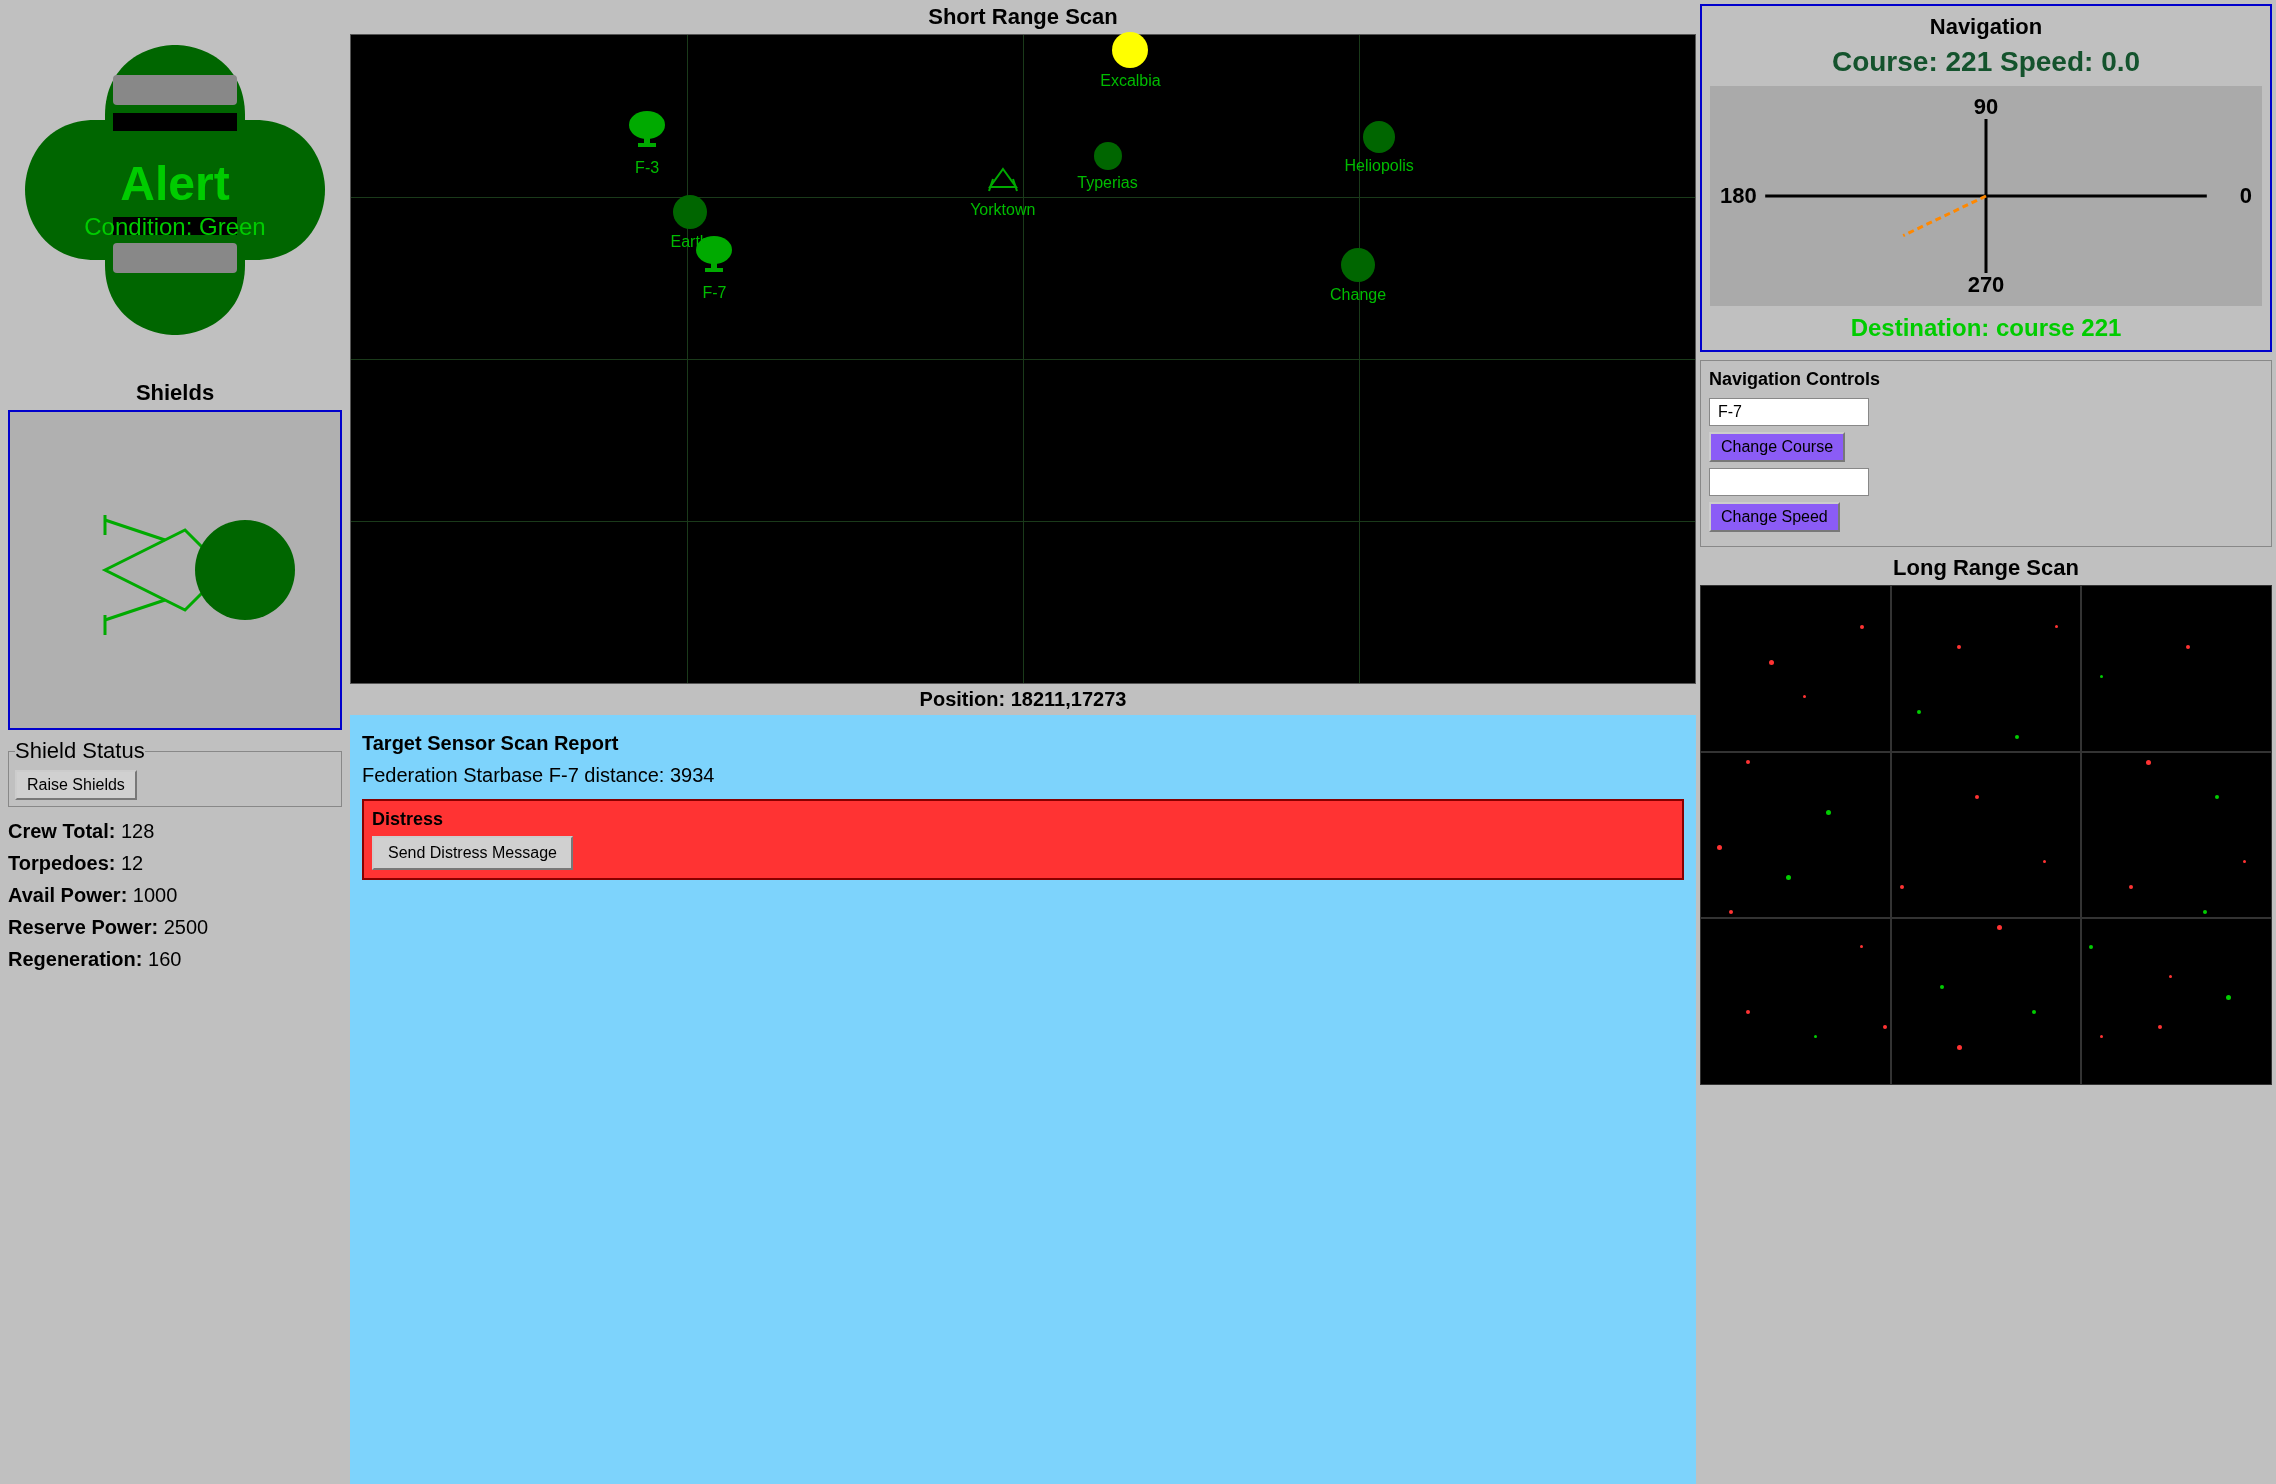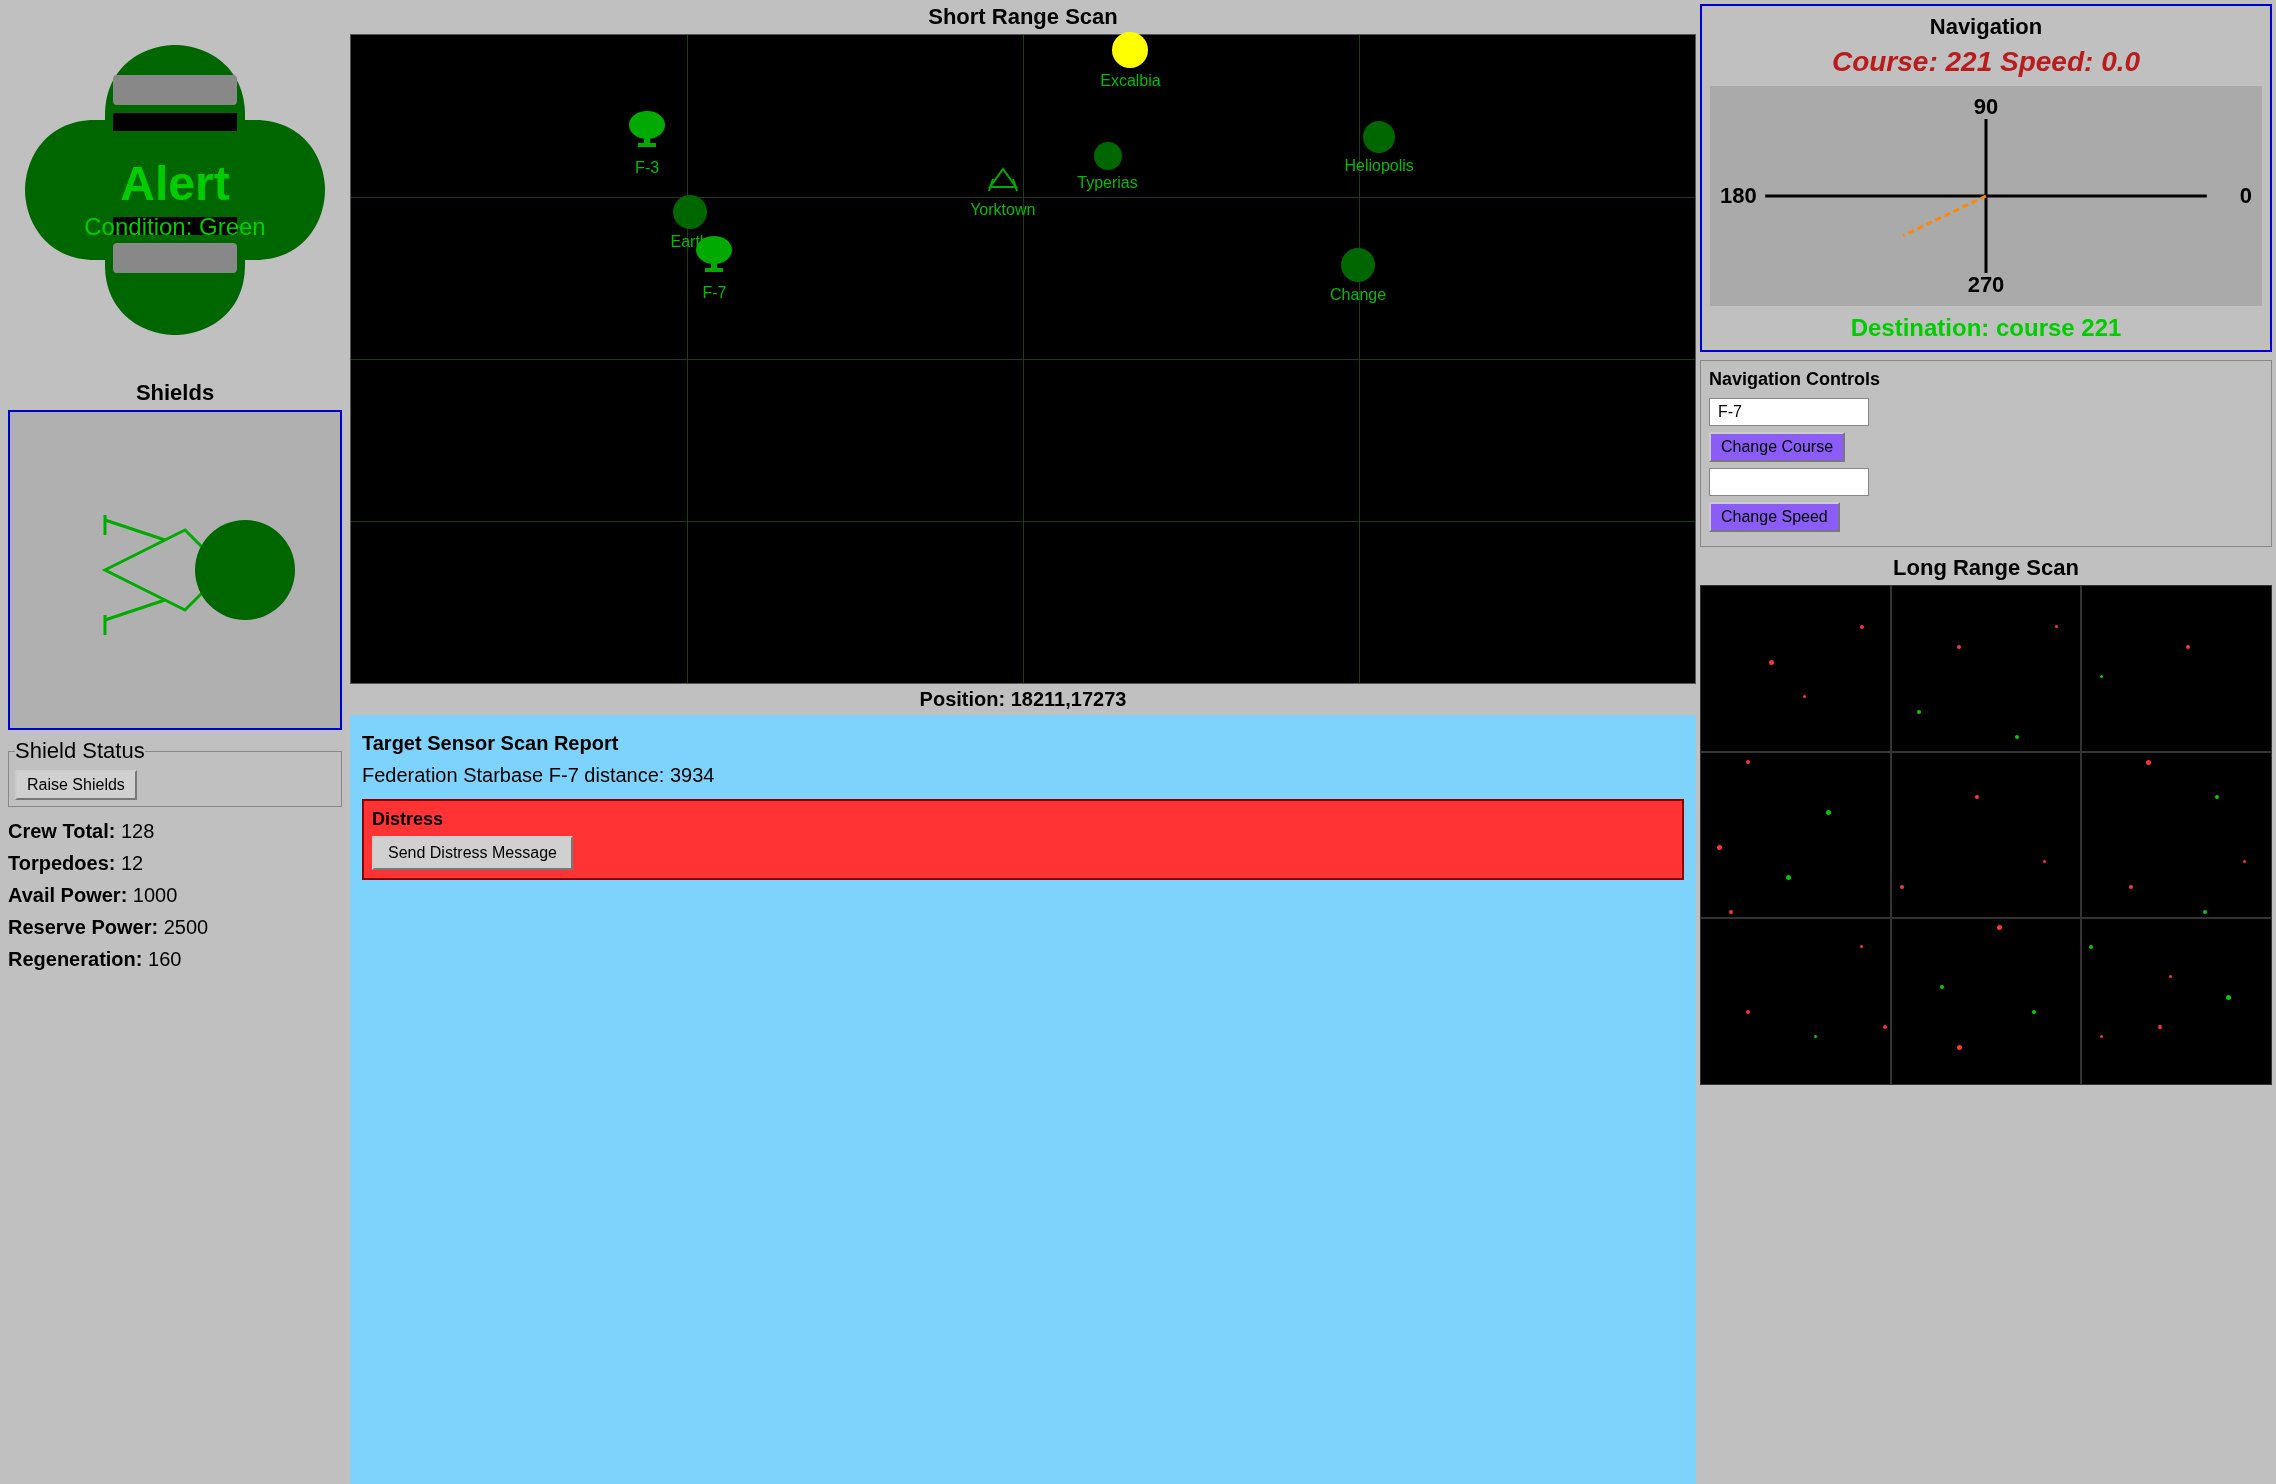--- a/index.html
+++ b/index.html
@@ -112,24 +112,23 @@
       font-size: 22px;
       font-weight: bold;
       color: #000;
       text-align: center;
       margin-bottom: 6px;
     }
 
     .nav-course-speed {
       font-size: 28px;
       font-weight: bold;
-      color: #b91c1c;
+      color: #14532d;
       text-align: center;
       margin-bottom: 8px;
-      font-style: italic;
     }
 
     .nav-compass {
       background: #aaa;
       position: relative;
       width: 100%;
       height: 220px;
       display: flex;
       align-items: center;
       justify-content: center;

